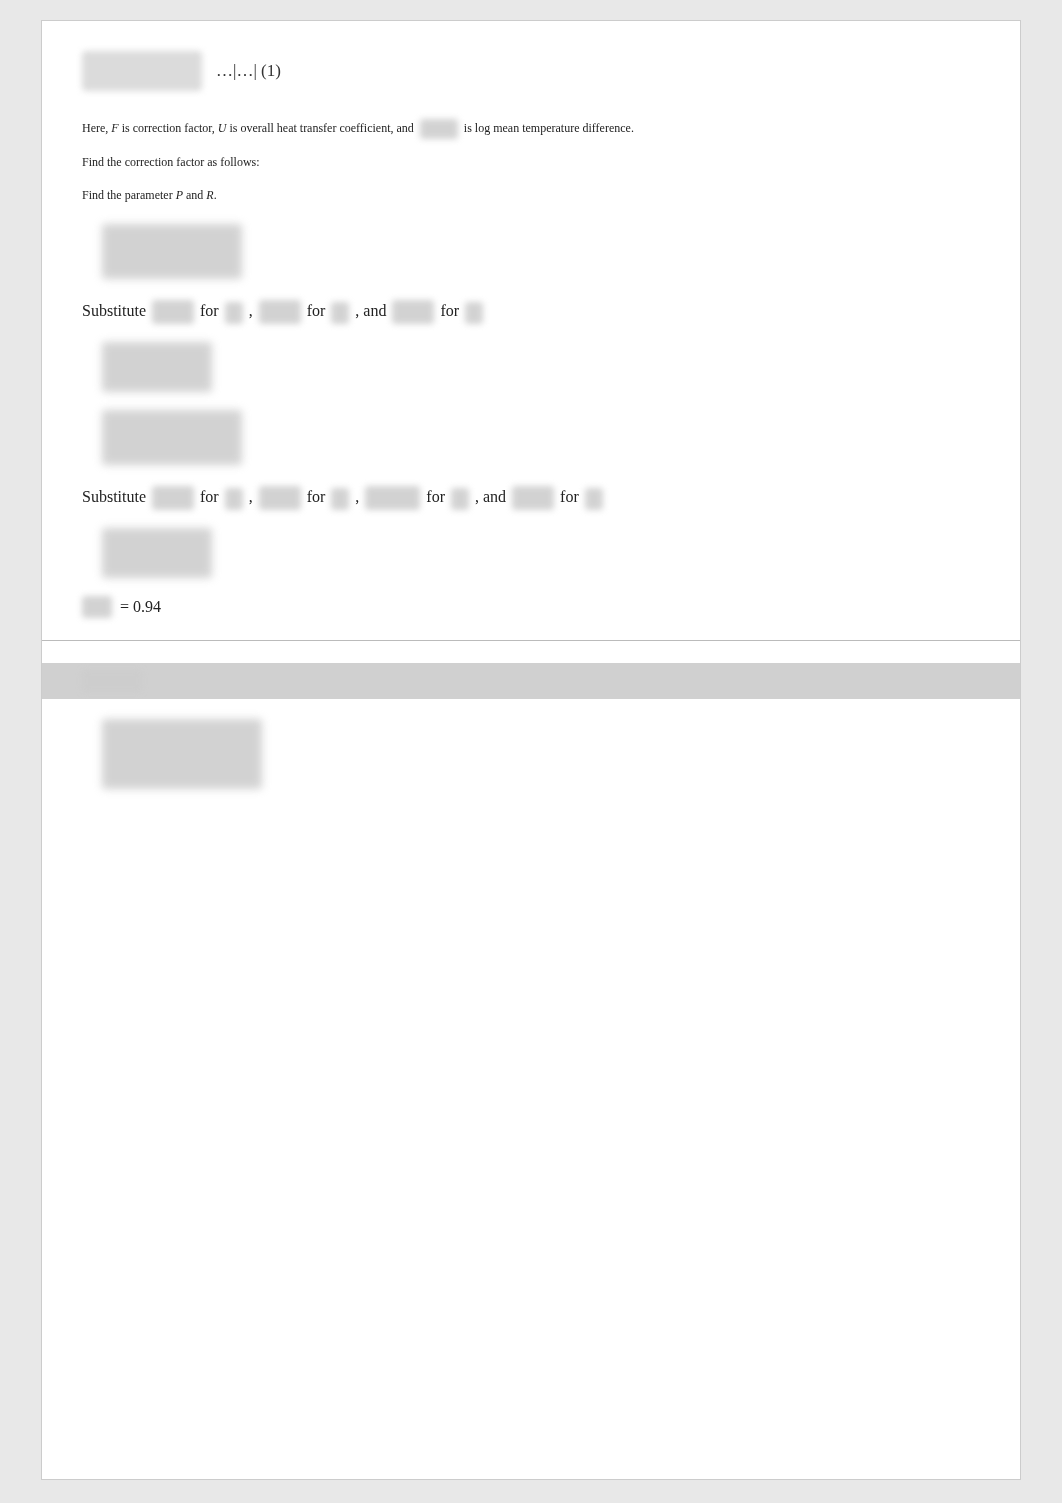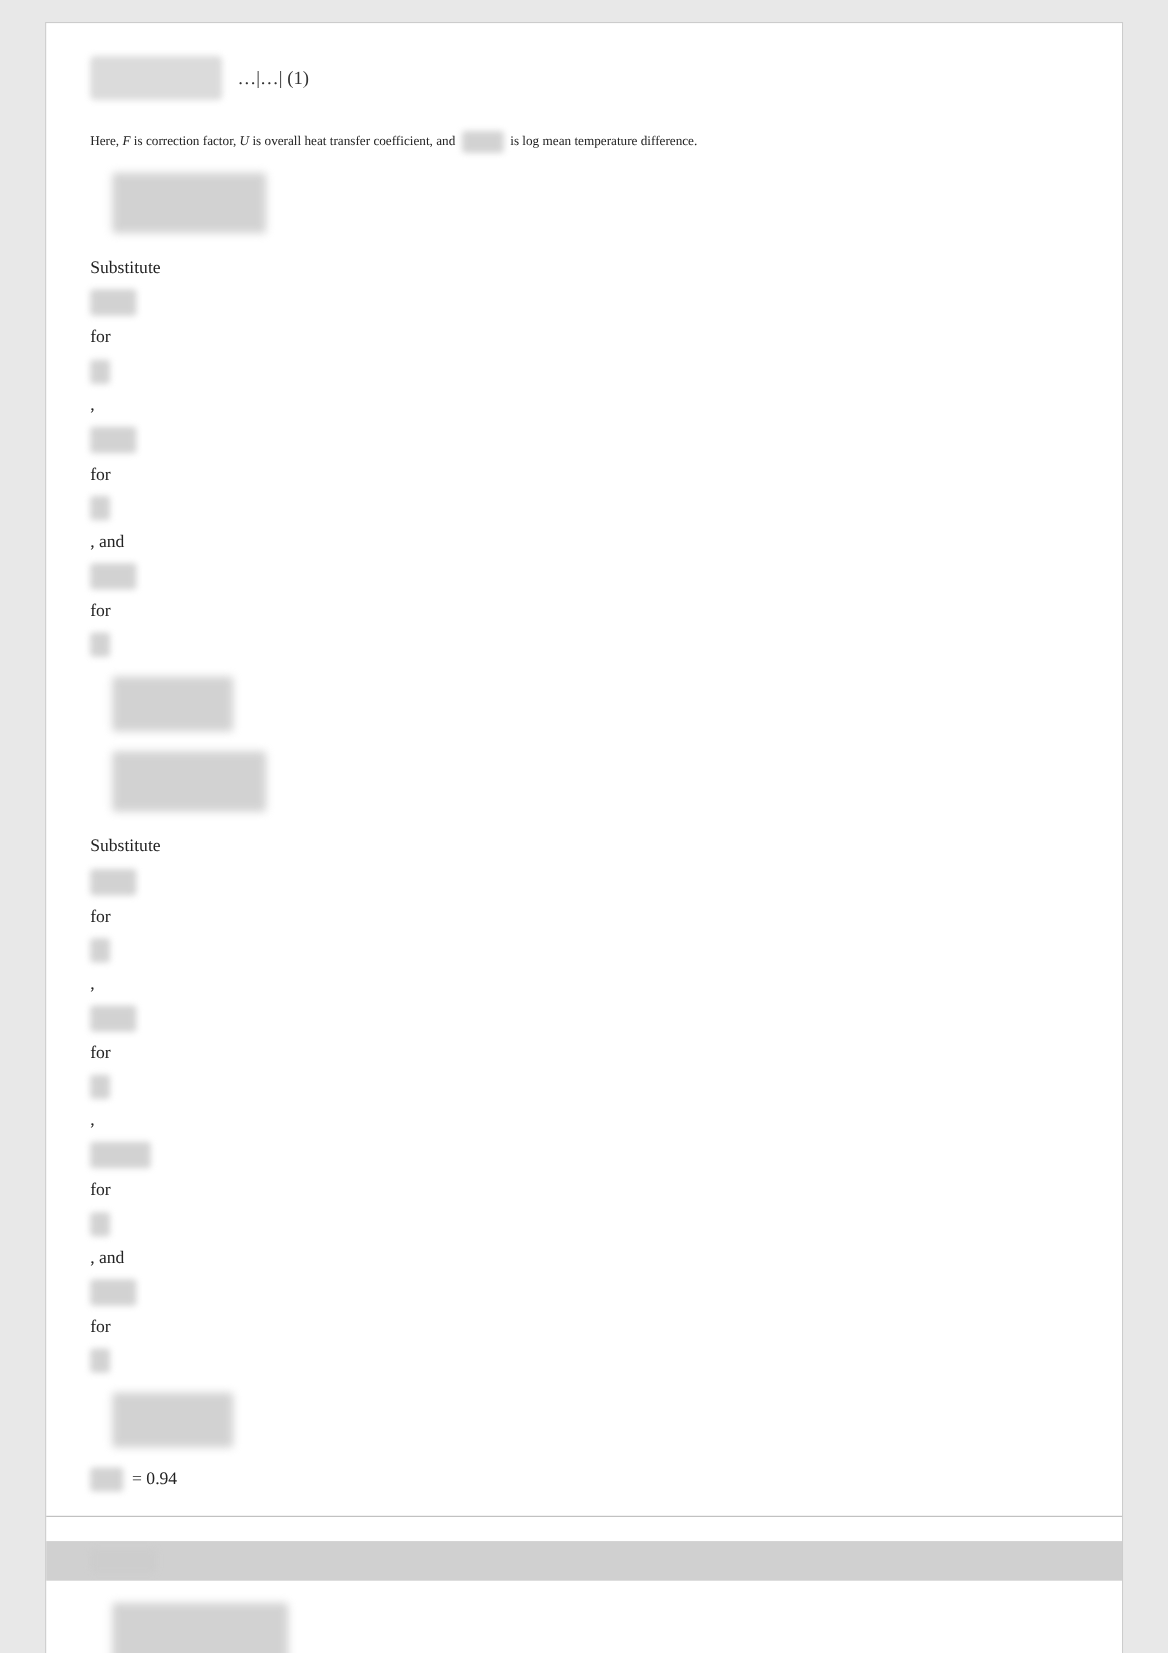--- a/index.html
+++ b/index.html
@@ -64,27 +64,26 @@
       border-radius: 3px;
       filter: blur(4px);
       opacity: 0.65;
     }
     .eq-large { width: 140px; height: 55px; }
     .eq-medium { width: 110px; height: 50px; }
 
     
     .substitute-line {
       display: flex;
-      align-items: flex-start;
+      align-items: flex-end;
       flex-wrap: wrap;
       gap: 6px;
       margin-bottom: 16px;
       font-size: 16px;
       line-height: 1.7;
-      flex-direction: column;
     }
     .sub-img {
       background: #bbb;
       border-radius: 3px;
       filter: blur(3px);
       opacity: 0.65;
       display: inline-block;
     }
     .sub-sm { width: 42px; height: 24px; }
     .sub-xsm { width: 18px; height: 22px; }
@@ -143,21 +142,25 @@
     <div class="blur-block header-blur"></div>
     <span class="header-formula">…|…| (1)</span>
   </div>
 
   <p class="para">
     <span>Here, </span><em>F</em><span> is correction factor, </span><em>U</em><span> is overall heat transfer coefficient, and</span>
     <span class="inline-blur"></span>
     <span> is log mean temperature difference.</span>
   </p>
 
-
+  <p class="para">Find the correction factor as follows:</p>
+
+  <p class="para">
+    <span>Find the parameter </span><em>P</em><span> and </span><em>R</em><span>.</span>
+  </p>
 
   <div class="eq-block">
     <div class="blur-block eq-img eq-large"></div>
   </div>
 
   <div class="substitute-line">
     <span>Substitute</span>
     <span class="sub-img sub-sm"></span>
     <span>for</span>
     <span class="sub-img sub-xsm"></span>

